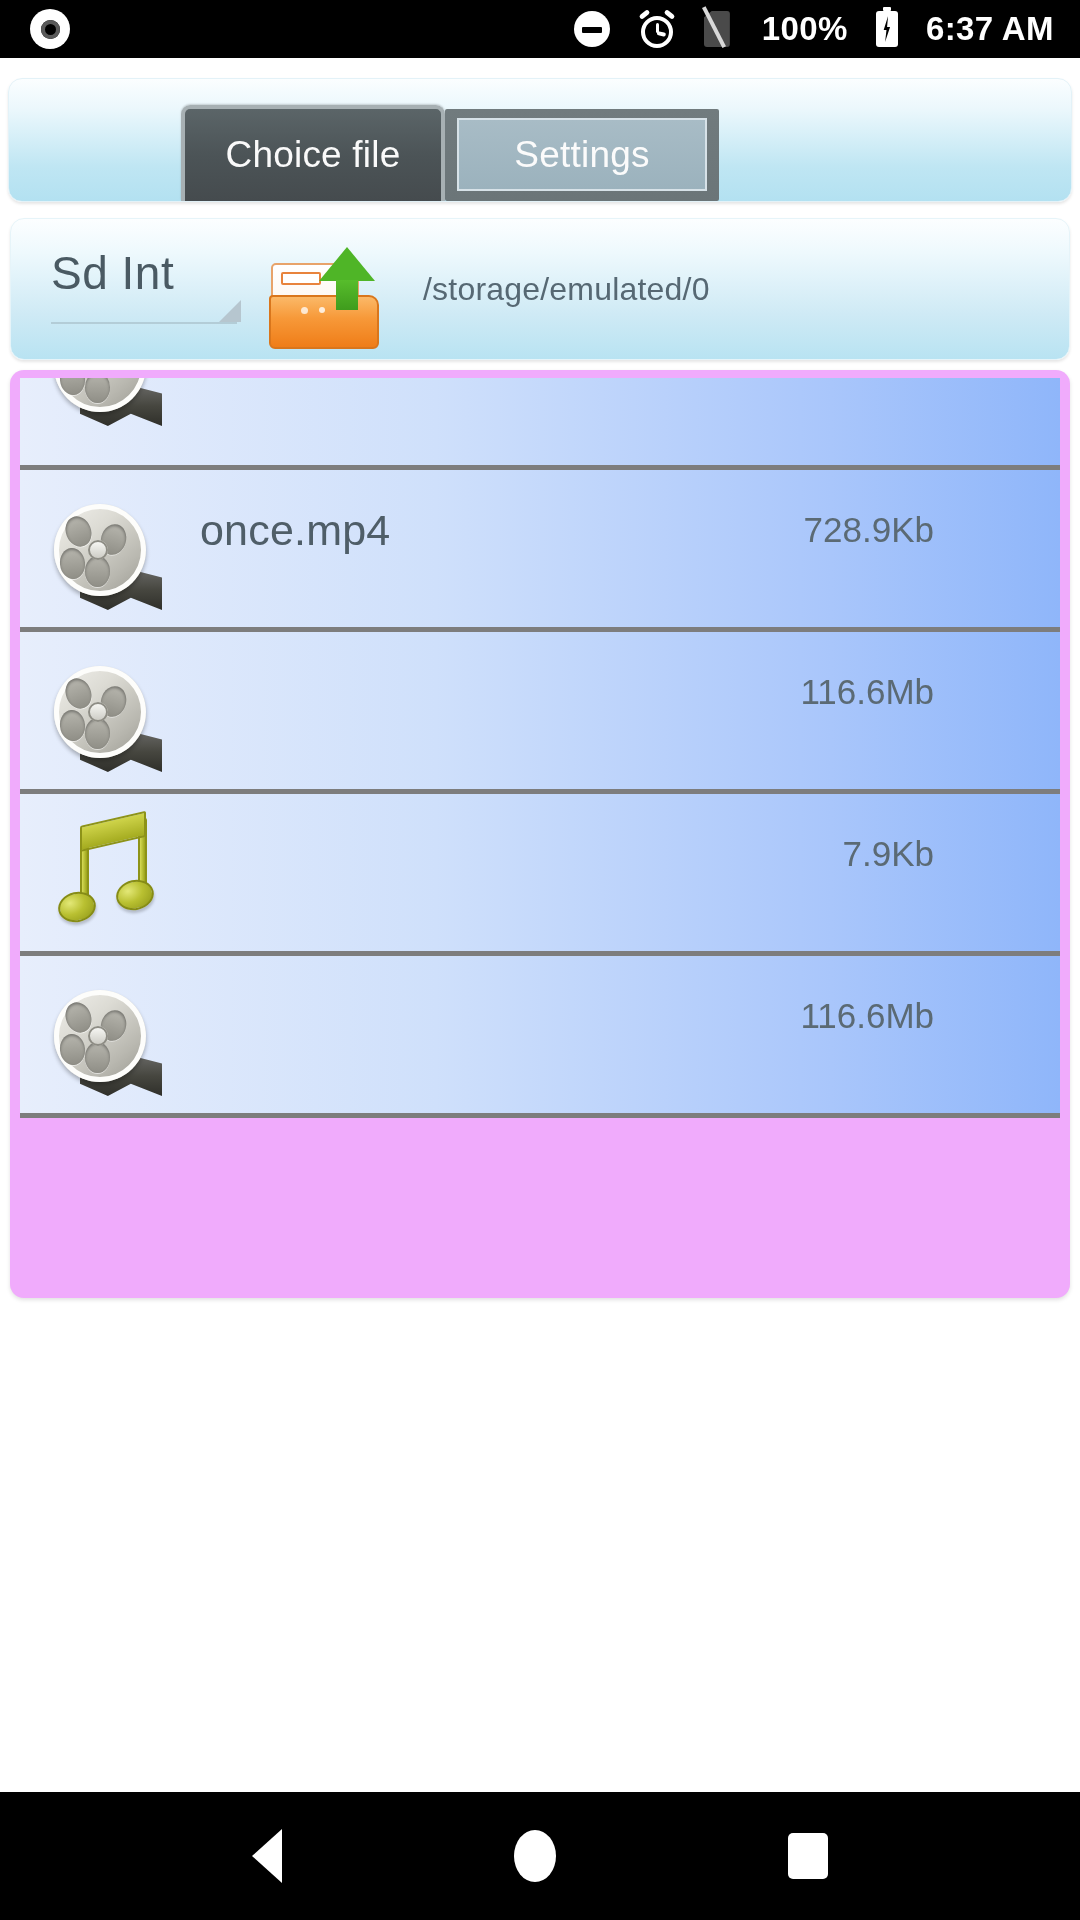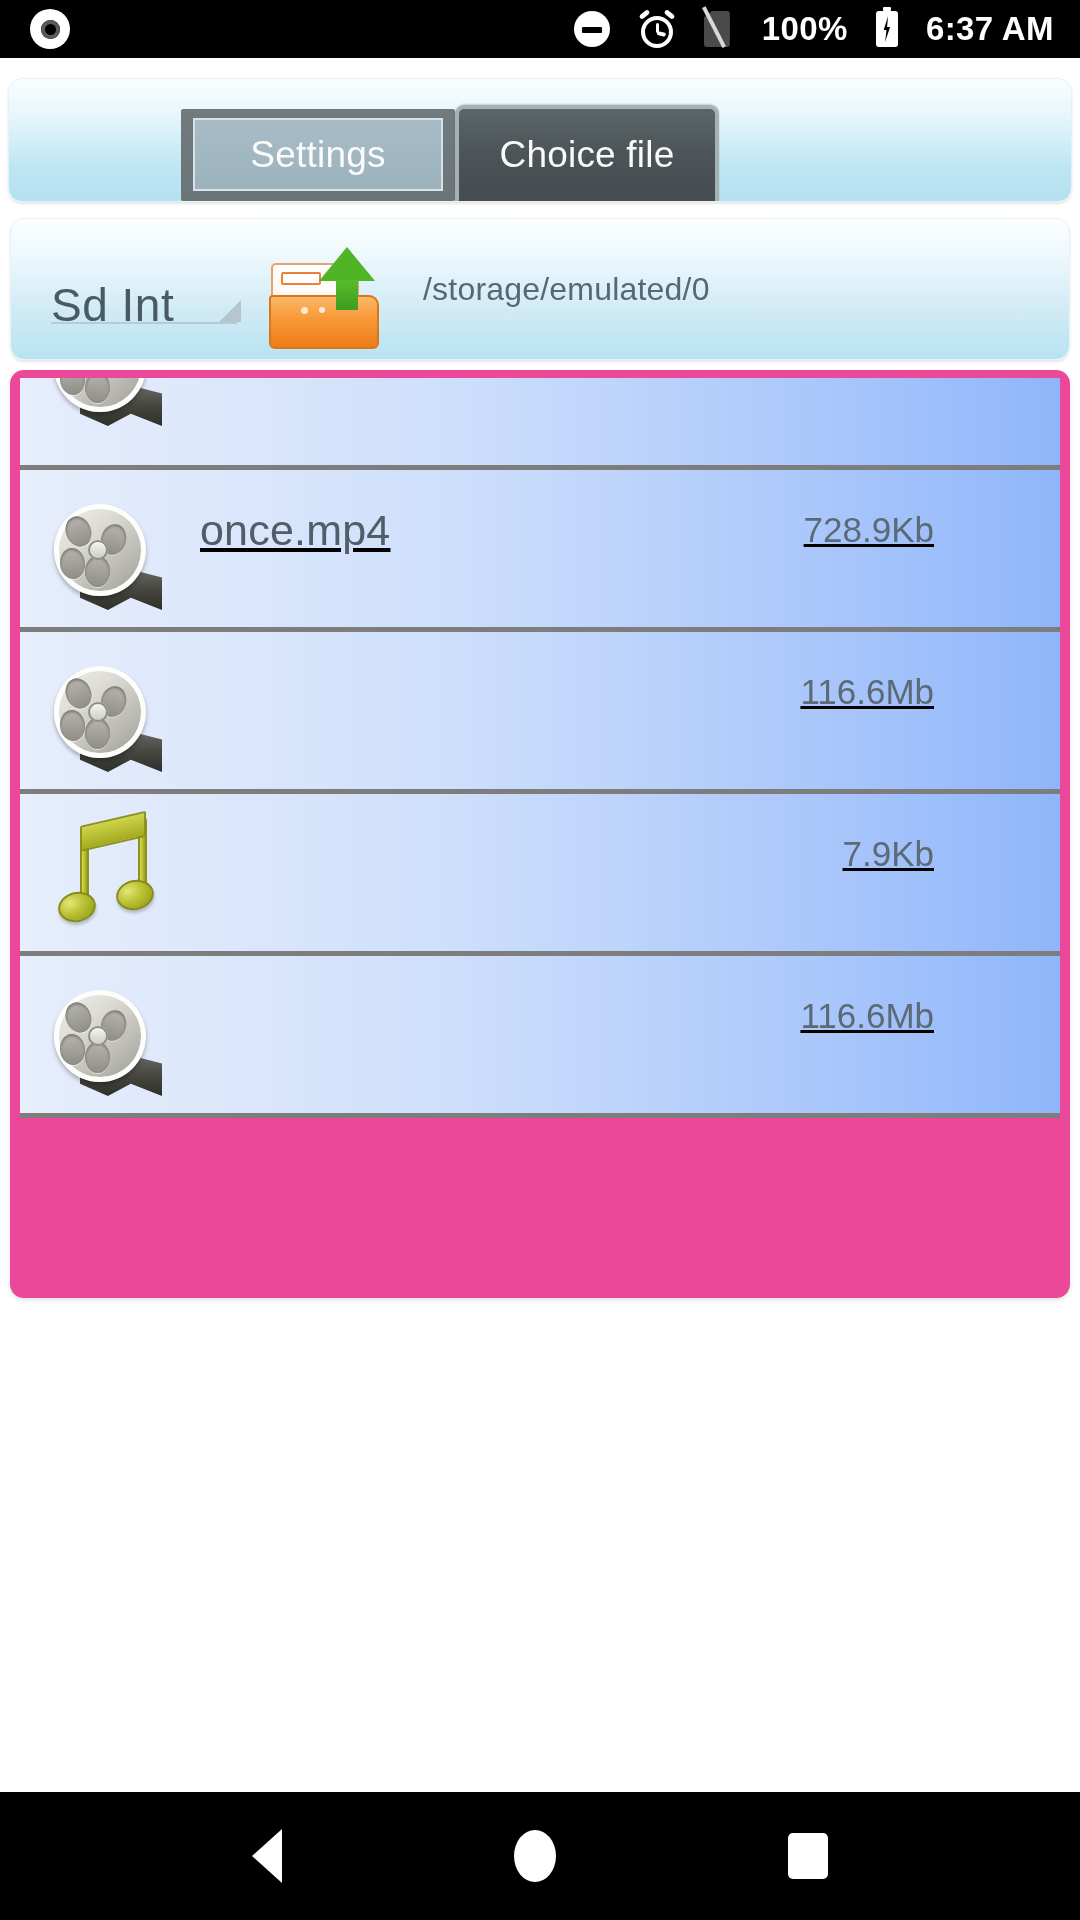--- a/index.html
+++ b/index.html
@@ -96,21 +96,21 @@
   .pathbar{
     position:absolute; left:10px; top:218px; width:1060px; height:142px;
     border-radius:14px;
     background:linear-gradient(to bottom,#fcfeff 0%,#eef9fd 24%,#cfeaf5 68%,#b8e3f2 100%);
     box-shadow:0 2px 3px rgba(0,0,0,.10);
     border:1px solid #e6f4f9;
     display:flex; align-items:center;
   }
   .spinner{
     position:relative; margin-left:40px; width:190px; height:86px;
-    display:flex; align-items:flex-end;
+    display:flex; align-items:flex-start;
   }
   .spinner .label{ font-size:46px; color:#4a5a63; letter-spacing:.5px; }
   .spinner .underline{
     position:absolute; left:0; bottom:8px; width:186px; height:2px;
     background:rgba(150,170,180,.45);
   }
   .spinner .caret{
     position:absolute; right:0; bottom:10px; width:0; height:0;
     border-left:22px solid transparent; border-bottom:22px solid #b6c6cf;
   }
@@ -156,25 +156,24 @@
     background:linear-gradient(to bottom,#57bd2c,#3f9c1d);
   }
   .pathtext{
     margin-left:26px; font-size:32px; color:#566873; letter-spacing:.2px;
     white-space:nowrap;
   }
 
   
   .listcard{
     position:absolute; left:10px; top:370px; width:1060px; height:928px;
-    background:#ec4899; border-radius:14px;
+    background:#f0abfc; border-radius:14px;
     box-shadow:0 2px 4px rgba(0,0,0,.12);
     padding:8px 10px 8px 10px;
     overflow:hidden;
-    text-decoration:underline;
   }
   .listinner{ position:relative; width:100%; height:100%; overflow:hidden; }
 
   .row{
     position:relative; width:100%; height:162px;
     background:linear-gradient(to right,#e7eefc 0%,#cfe0fb 40%,#a9c6fb 78%,#8fb6fa 100%);
     display:flex; align-items:flex-start;
     border-bottom:5px solid #7d7d7d;
   }
   .row.partial{ height:92px; align-items:flex-end; }
@@ -276,27 +275,27 @@
       </div>
       <span class="sb-text">100%</span>
       <div class="ic-batt">
         <div class="bolt"></div>
       </div>
       <span class="sb-text">6:37 AM</span>
     </div>
   </div>
 
   <div class="tabpanel">
+    <div class="tab tab-selected">
+      <span>Choice file</span>
+    </div>
     <div class="tab tab-unselected">
       <div class="inner">
         <span>Settings</span>
       </div>
-    </div>
-    <div class="tab tab-selected">
-      <span>Choice file</span>
     </div>
   </div>
 
   <div class="pathbar">
     <div class="spinner">
       <span class="label">Sd Int</span>
       <div class="underline"></div>
       <div class="caret"></div>
     </div>
 

